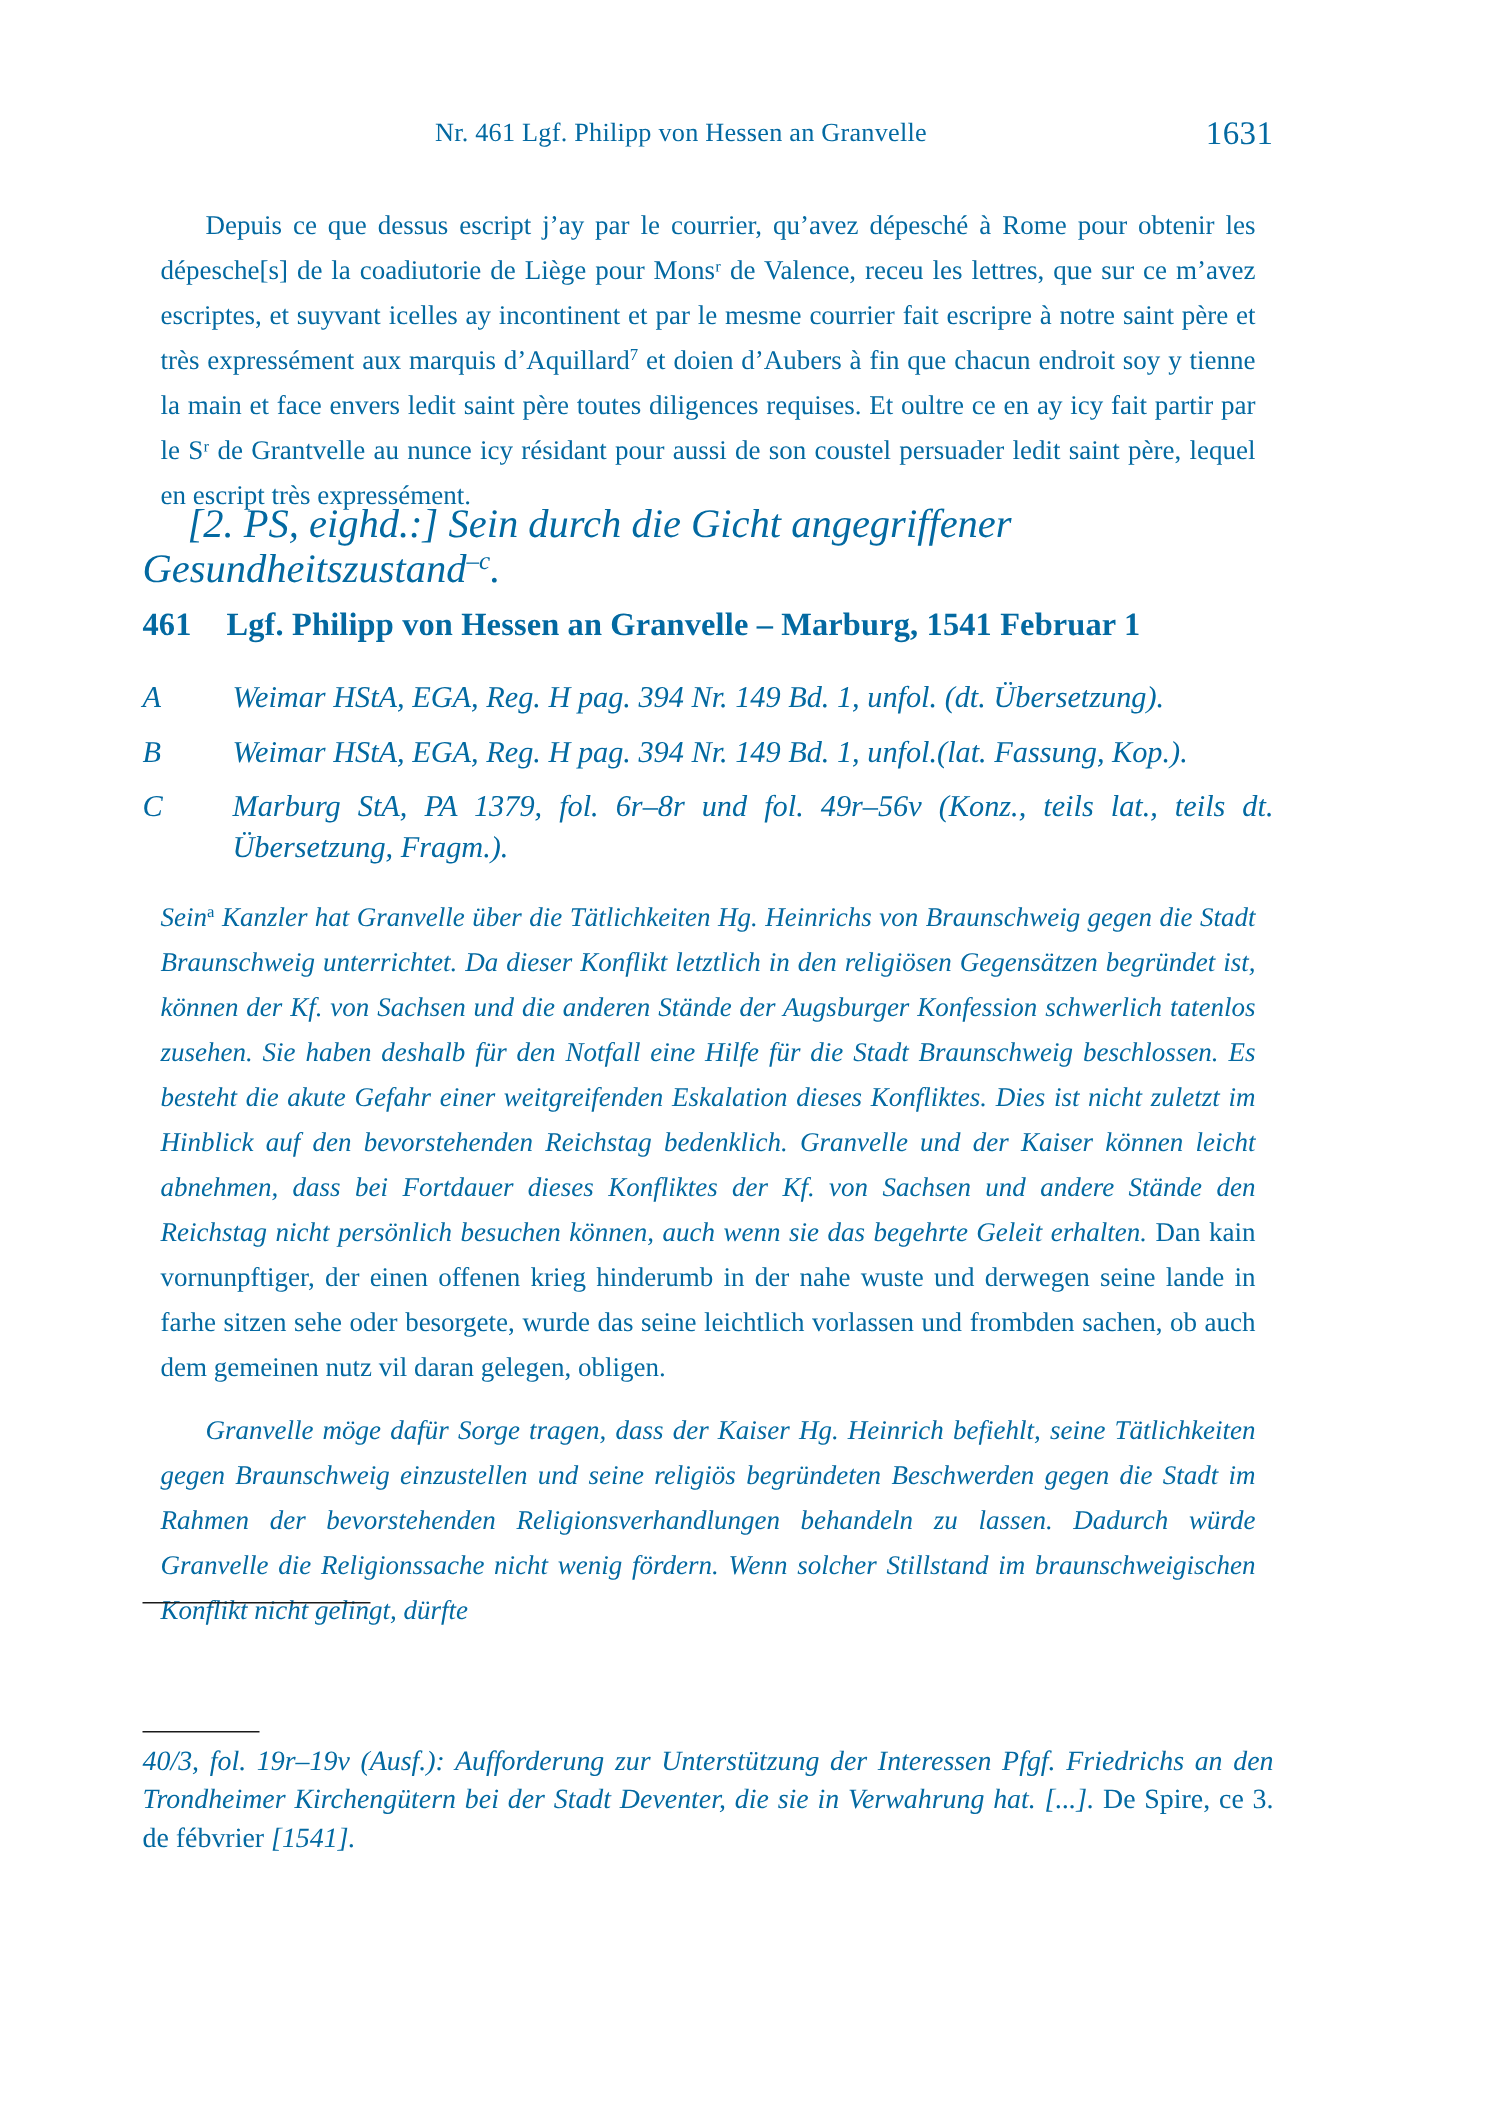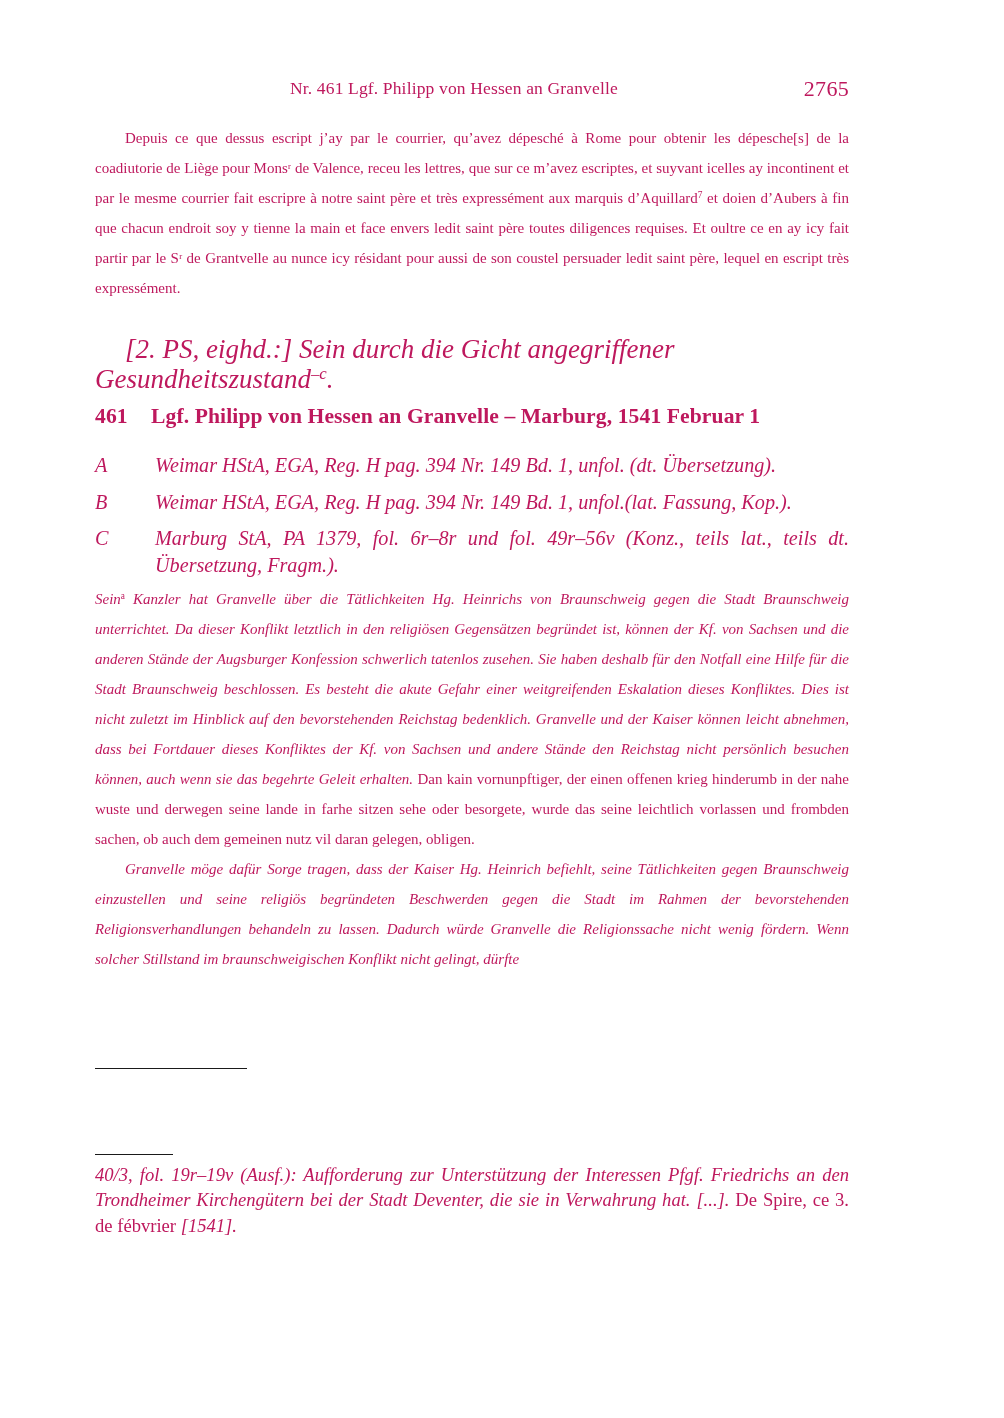--- a/index.html
+++ b/index.html
@@ -6,21 +6,21 @@
     margin: 0;
     padding: 0;
     background: #ffffff;
   }
   .page {
     position: relative;
     width: 1004px;
     height: 1418px;
     background: #ffffff;
     font-family: "Liberation Serif", "DejaVu Serif", serif;
-    color: #be185d;
+    color: #0369a1;
     overflow: hidden;
   }
 
   
   .runhead {
     position: absolute;
     left: 95px;
     top: 78px;
     width: 754px;
     height: 26px;
@@ -36,25 +36,25 @@
   .runhead-folio {
     position: absolute;
     right: 0;
     top: -2px;
     font-size: 22px;
     letter-spacing: 0.3px;
   }
 
   
   .para {
-    font-size: 15px;
+    font-size: 18px;
     line-height: 30.0px;
     text-align: justify;
     text-justify: inter-word;
-    margin: 0;
+    margin: 12px;
     hyphens: manual;
   }
   .para.indent { text-indent: 30px; }
   .para.ital { font-style: italic; }
 
   .block-main {
     position: absolute;
     left: 95px;
     top: 123px;
     width: 754px;
@@ -152,21 +152,21 @@
   .fn-indent { text-indent: 26px; }
   .fn-line { margin: 0; }
 </style>
 </head>
 <body>
 
 <div class="page">
 
   <div class="runhead">
     <span class="runhead-title">Nr. 461 Lgf. Philipp von Hessen an Granvelle</span>
-    <span class="runhead-folio">2765</span>
+    <span class="runhead-folio">1631</span>
   </div>
 
   <div class="block-main">
     <p class="para indent"><span>Depuis ce que dessus escript j’ay par le courrier, qu’avez dépesché à Rome pour obtenir les dépesche[s] de la coadiutorie de Liège pour Monsʳ de Valence, receu les lettres, que sur ce m’avez escriptes, et suyvant icelles ay incontinent et par le mesme courrier fait escripre à notre saint père et très expressément aux marquis d’Aquillard</span><sup>7</sup><span> et doien d’Aubers à fin que chacun endroit soy y tienne la main et face envers ledit saint père toutes diligences requises. Et oultre ce en ay icy fait partir par le Sʳ de Grantvelle au nunce icy résidant pour aussi de son coustel persuader ledit saint père, lequel en escript très expressément.</span></p>
   </div>
 
   <div class="ps-line"><span>[2. PS, eighd.:] Sein durch die Gicht angegriffener Gesundheitszustand</span><sup>–c</sup><span>.</span></div>
 
   <div class="doc-heading"><span class="num">461</span><span>Lgf. Philipp von Hessen an Granvelle – Marburg, 1541 Februar 1</span></div>
 

